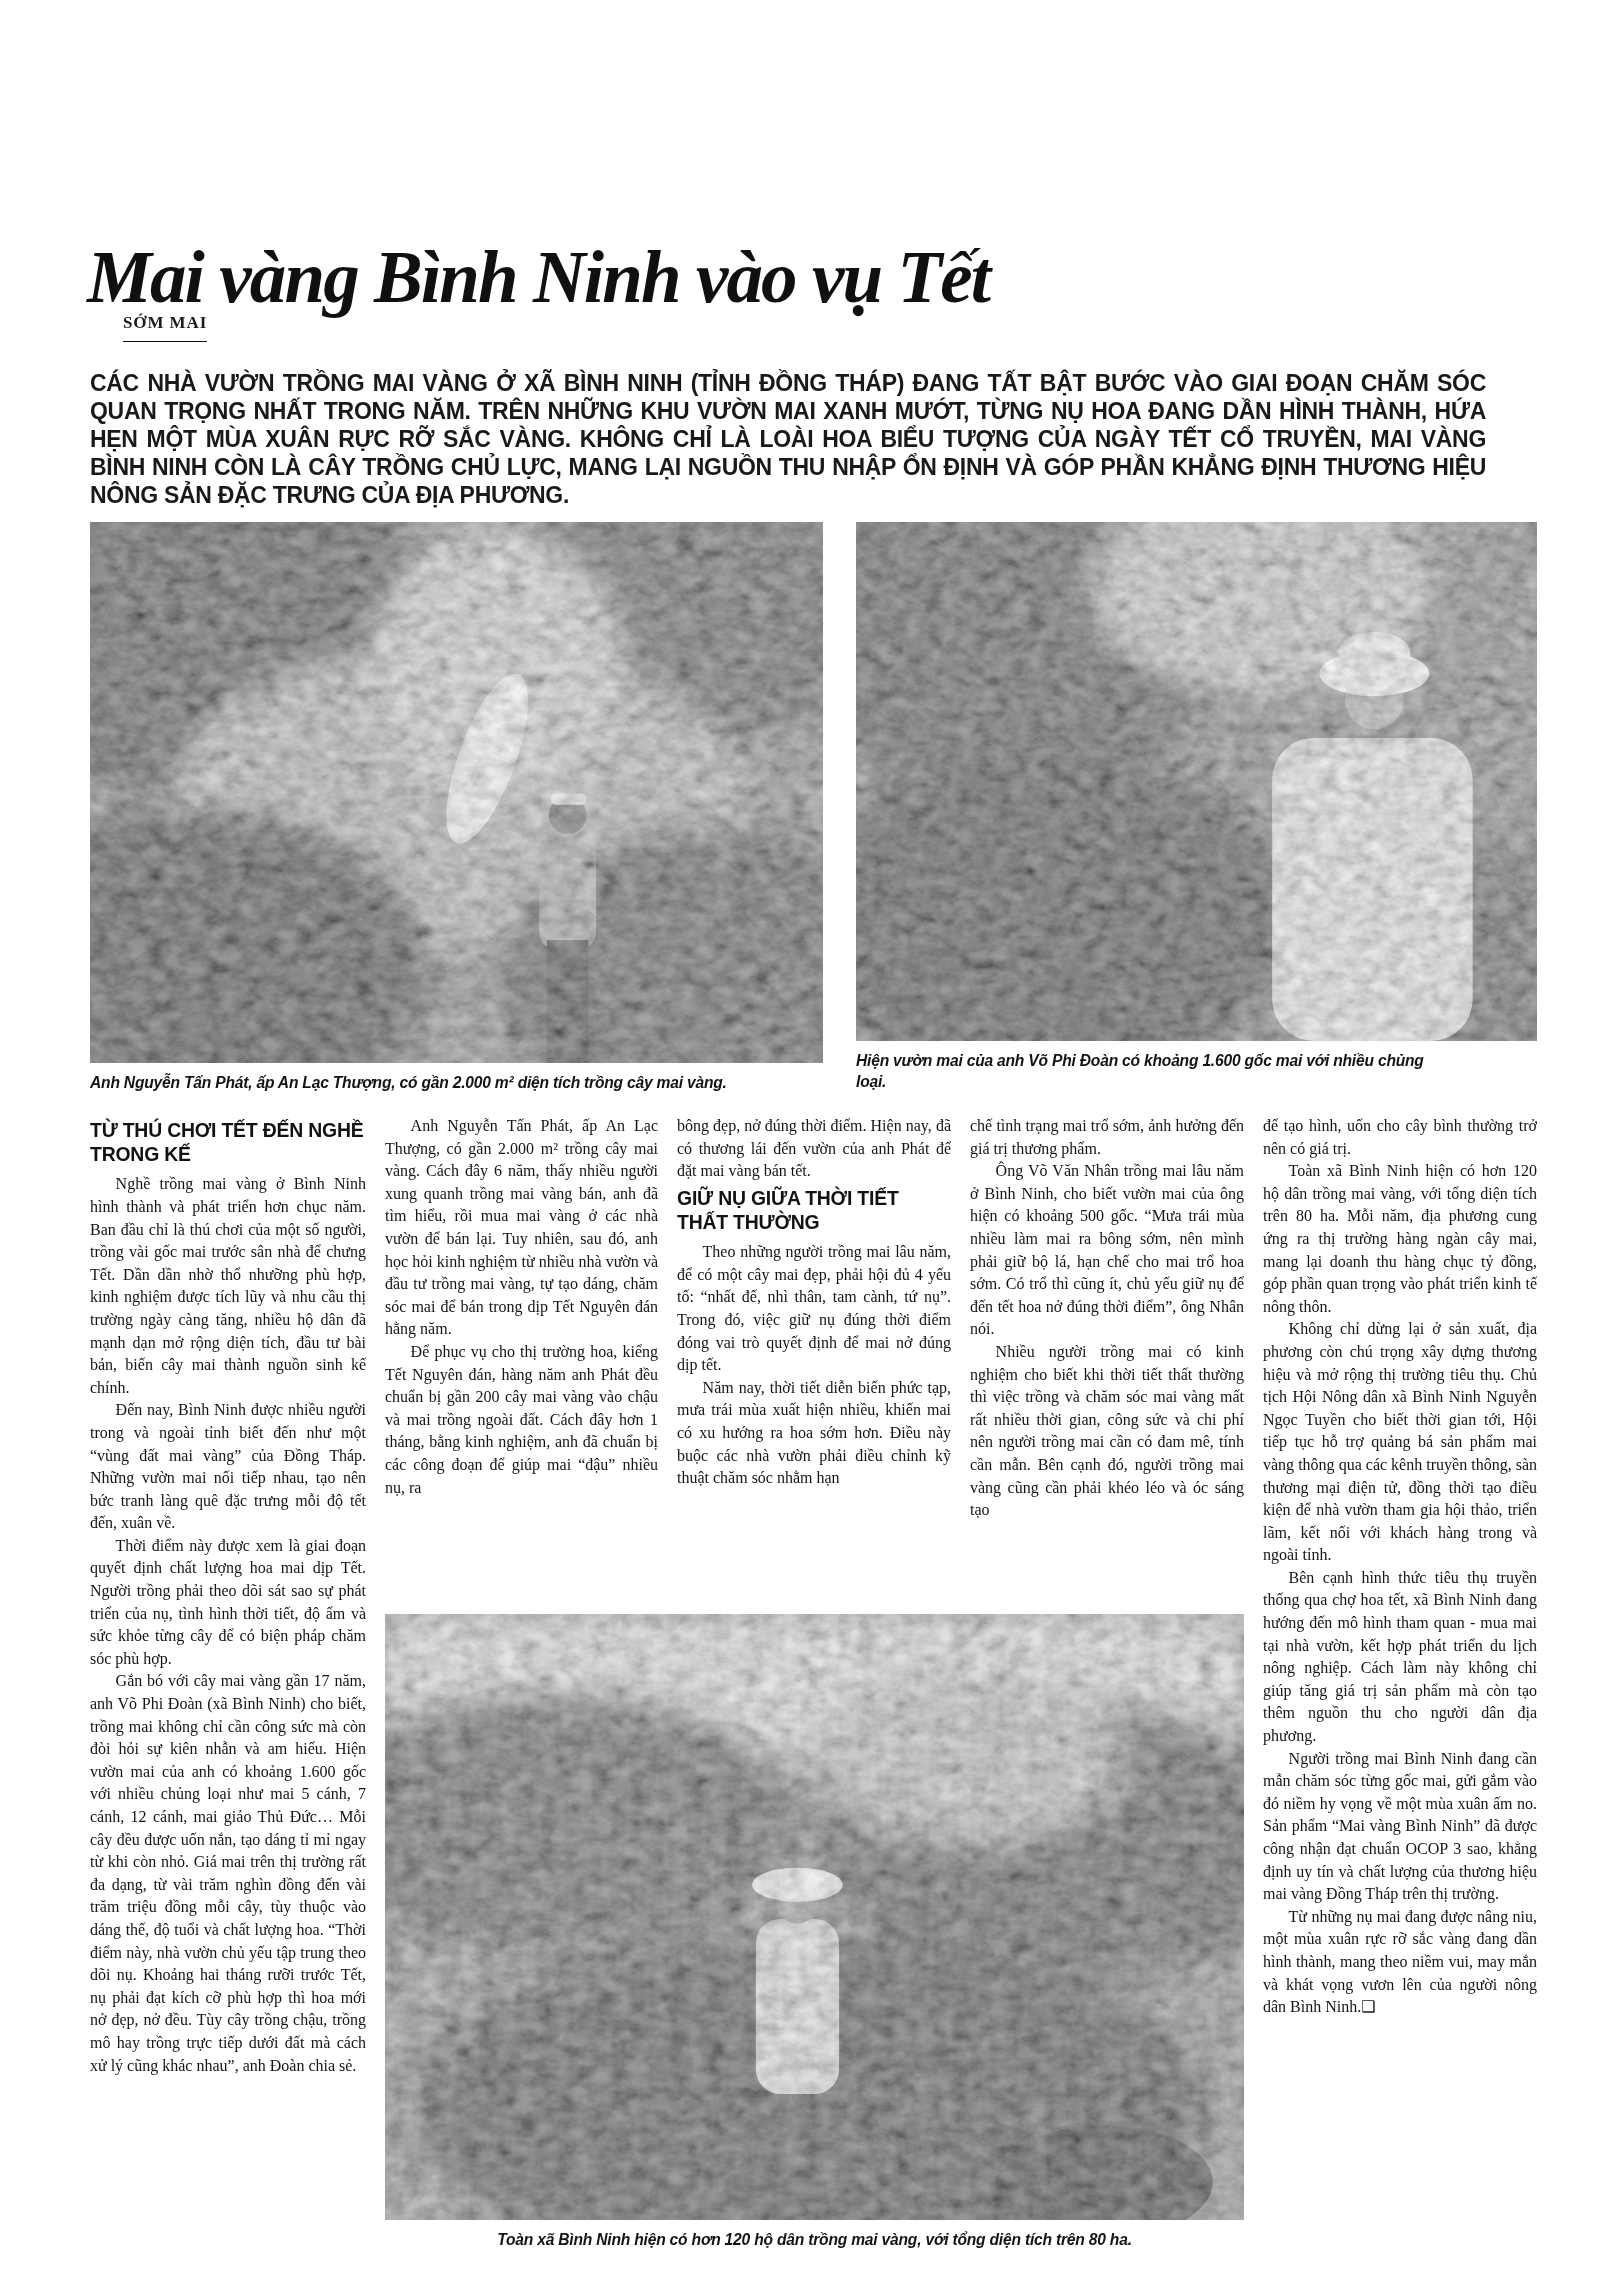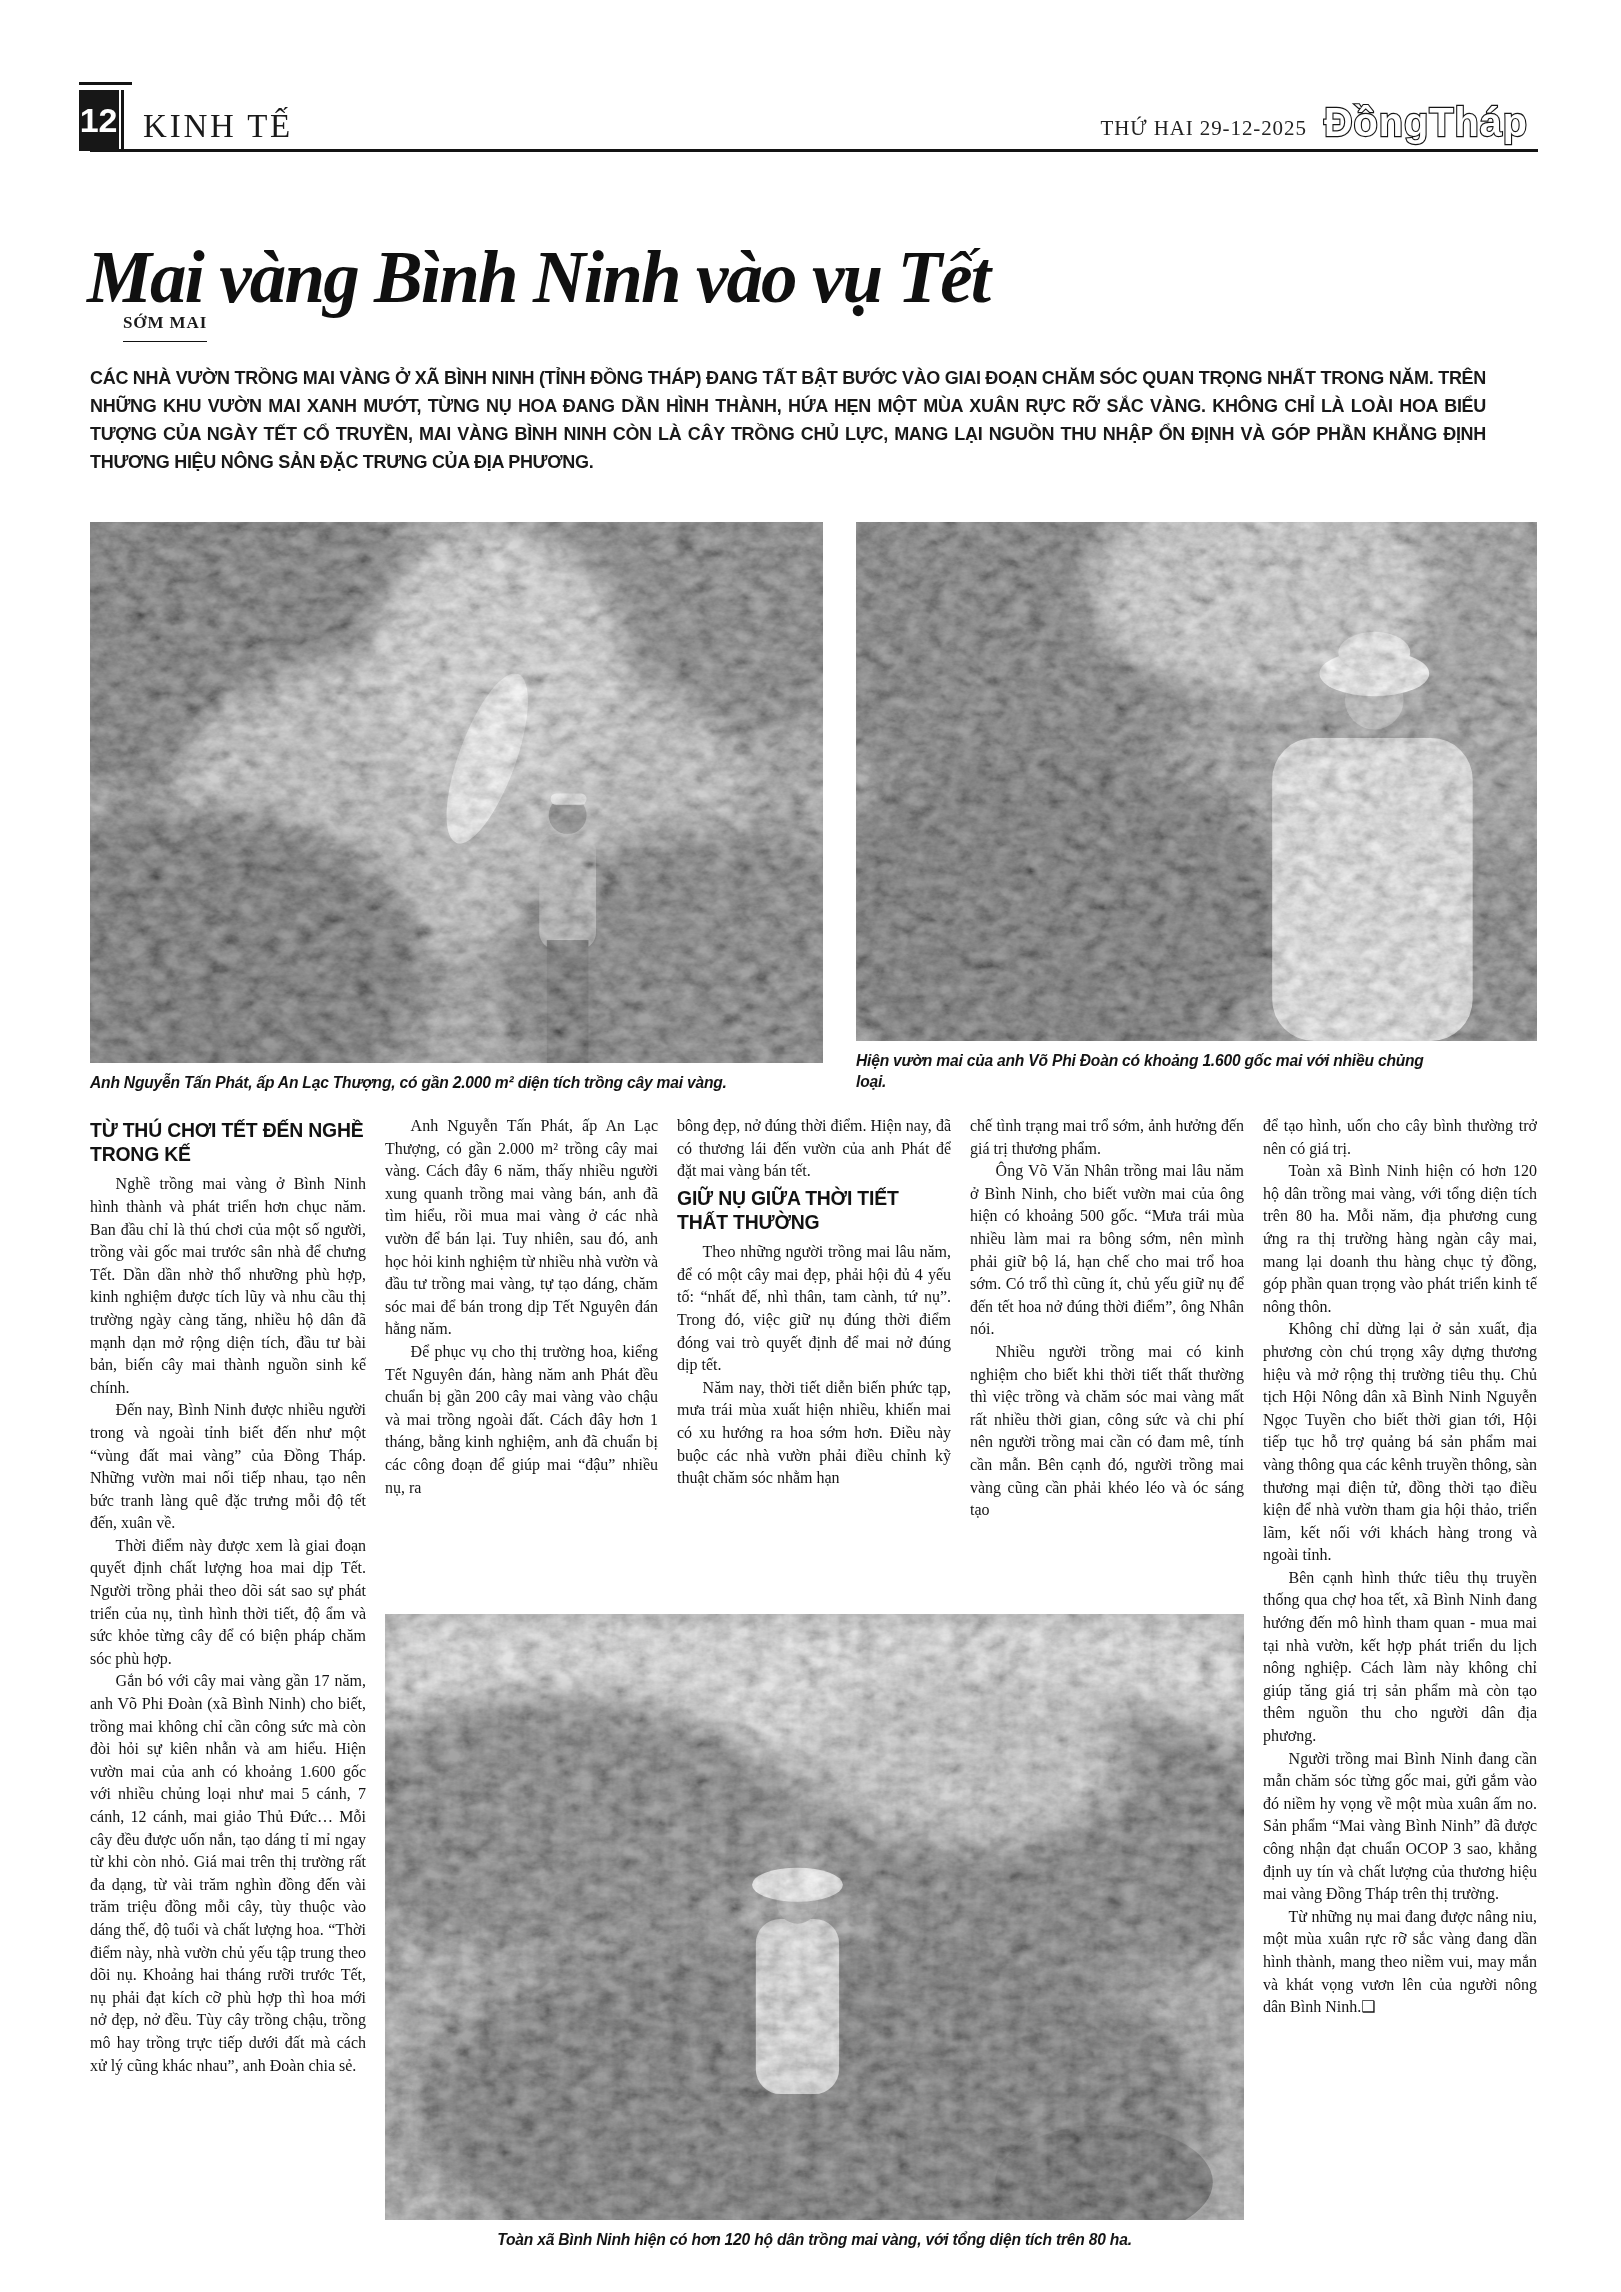--- a/index.html
+++ b/index.html
@@ -25,21 +25,21 @@
   .logo-svg { display:block; }
 
   
   .headline { position:absolute; left:87px; top:187px; width:1457px;
               font-family:"Liberation Serif", serif; font-style:italic; font-weight:700;
               font-size:73px; letter-spacing:-1.9px; color:#101010; white-space:nowrap; }
   .byline { position:absolute; left:123px; top:313px;
             font-family:"Liberation Serif", serif; font-weight:700; font-size:17px; letter-spacing:0.9px;
             border-bottom:1.9px solid #111; padding-bottom:8px; }
   .lead { position:absolute; left:90px; top:346px; width:1396px;
-          font-family:"Liberation Sans", sans-serif; font-weight:700; font-size:18px;
+          font-family:"Liberation Sans", sans-serif; font-weight:700; font-size:23px;
           line-height:28px; letter-spacing:-0.3px; color:#191919; text-align:justify; }
 
   
   figure { margin:0; padding:0; }
   .fig { position:absolute; }
   .fig svg.photo { display:block; width:100%; }
   .caption { font-family:"Liberation Sans", sans-serif; font-style:italic; font-weight:700;
              font-size:15.6px; line-height:21px; color:#141414; margin-top:8.5px; letter-spacing:-0.2px; }
   .fig-topleft  { left:90px;  top:522px; width:733px; }
   .fig-topright { left:856px; top:522px; width:681px; }
@@ -58,34 +58,20 @@
   .col p.cont { text-indent:0; }
   .colhead { font-family:"Liberation Sans", sans-serif; font-weight:700; font-size:19.4px;
              line-height:24px; margin:2.8px 0 7.6px 0; color:#121212; letter-spacing:-0.2px; }
   .colhead.mid { }
 </style>
 </head>
 <body>
 
 <div class="page">
 
-  <header class="masthead">
-    <div class="pagenum-rule"></div>
-    <div class="pagenum-box">
-      <span>12</span>
-    </div>
-    <div class="pagenum-vrule"></div>
-    <div class="section-title">KINH TẾ</div>
-    <div class="mast-right">
-      <span class="mast-date">THỨ HAI 29-12-2025</span>
-      <svg class="logo-svg" width="218" height="53" viewBox="0 0 230 56" aria-hidden="true">
-        <text x="4" y="44" font-family="Liberation Sans, sans-serif" font-weight="900" font-size="42" fill="#ffffff" stroke="#161616" stroke-width="2.4" paint-order="stroke" letter-spacing="1">ĐồngTháp</text>
-      </svg>
-    </div>
-  </header>
 
   <h1 class="headline">Mai vàng Bình Ninh vào vụ Tết</h1>
   <div class="byline">SỚM MAI</div>
   <p class="lead">CÁC NHÀ VƯỜN TRỒNG MAI VÀNG Ở XÃ BÌNH NINH (TỈNH ĐỒNG THÁP) ĐANG TẤT BẬT BƯỚC VÀO GIAI ĐOẠN CHĂM SÓC QUAN TRỌNG NHẤT TRONG NĂM. TRÊN NHỮNG KHU VƯỜN MAI XANH MƯỚT, TỪNG NỤ HOA ĐANG DẦN HÌNH THÀNH, HỨA HẸN MỘT MÙA XUÂN RỰC RỠ SẮC VÀNG. KHÔNG CHỈ LÀ LOÀI HOA BIỂU TƯỢNG CỦA NGÀY TẾT CỔ TRUYỀN, MAI VÀNG BÌNH NINH CÒN LÀ CÂY TRỒNG CHỦ LỰC, MANG LẠI NGUỒN THU NHẬP ỔN ĐỊNH VÀ GÓP PHẦN KHẲNG ĐỊNH THƯƠNG HIỆU NÔNG SẢN ĐẶC TRƯNG CỦA ĐỊA PHƯƠNG.</p>
 
   <figure class="fig fig-topleft">
     <svg class="photo" viewBox="0 0 775 572" height="541" preserveAspectRatio="none" aria-hidden="true">
       <defs>
         <filter id="n1">
             <feTurbulence type="fractalNoise" baseFrequency="0.05 0.075" numOctaves="4" seed="8"></feTurbulence>

